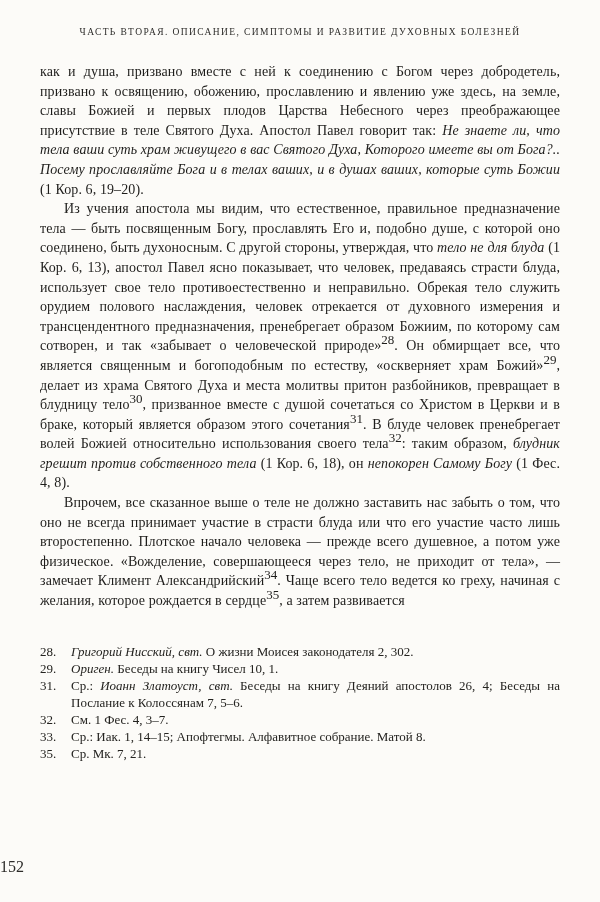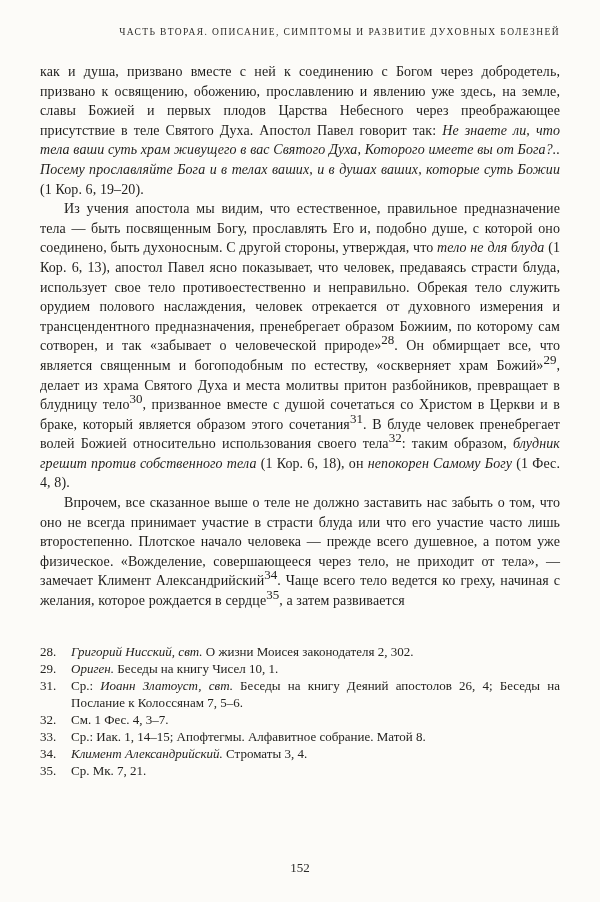--- a/index.html
+++ b/index.html
@@ -13,21 +13,21 @@
     height: 902px;
     margin: 0 auto;
     background: #fcfbf8;
     box-sizing: border-box;
     padding: 26px 40px 0 40px;
     font-family: "Liberation Serif", "DejaVu Serif", serif;
     color: #1e1d1b;
     overflow: hidden;
   }
   .running-head {
-    text-align: right;
+    text-align: center;
     font-size: 9.5px;
     line-height: 12px;
     letter-spacing: 1.4px;
     color: #2c2b29;
     margin-bottom: 24px;
     white-space: nowrap;
   }
   .body-text p.para {
     margin: 0;
     font-size: 14px;
@@ -57,22 +57,21 @@
   }
   .fn-text {
     flex: 1 1 auto;
     text-align: justify;
   }
   .page-number {
     position: absolute;
     bottom: 26px;
     left: 0;
     width: 100%;
-    text-align: center;
-    font-size: 13px;
+    font-size: 16px;
     color: #2c2b29;
   }
 </style>
 </head>
 <body>
 
 <div class="page">
 
   <div class="running-head">ЧАСТЬ ВТОРАЯ. ОПИСАНИЕ, СИМПТОМЫ И РАЗВИТИЕ ДУХОВНЫХ БОЛЕЗНЕЙ</div>
 
@@ -97,24 +96,20 @@
     </div>
     <div class="footnote">
       <span class="fn-num">32.</span>
       <span class="fn-text"><span>См. 1 Фес. 4, 3–7.</span></span>
     </div>
     <div class="footnote">
       <span class="fn-num">33.</span>
       <span class="fn-text"><span>Ср.: Иак. 1, 14–15; Апофтегмы. Алфавитное собрание. Матой 8.</span></span>
     </div>
     <div class="footnote">
-      <span class="fn-num">34.</span>
-      <span class="fn-text"><span class="it">Климент Александрийский.</span><span> Строматы 3, 4.</span></span>
-    </div>
-    <div class="footnote">
       <span class="fn-num">35.</span>
       <span class="fn-text"><span>Ср. Мк. 7, 21.</span></span>
     </div>
   </div>
 
   <div class="page-number">152</div>
 
 </div>
 
 </body></html>

